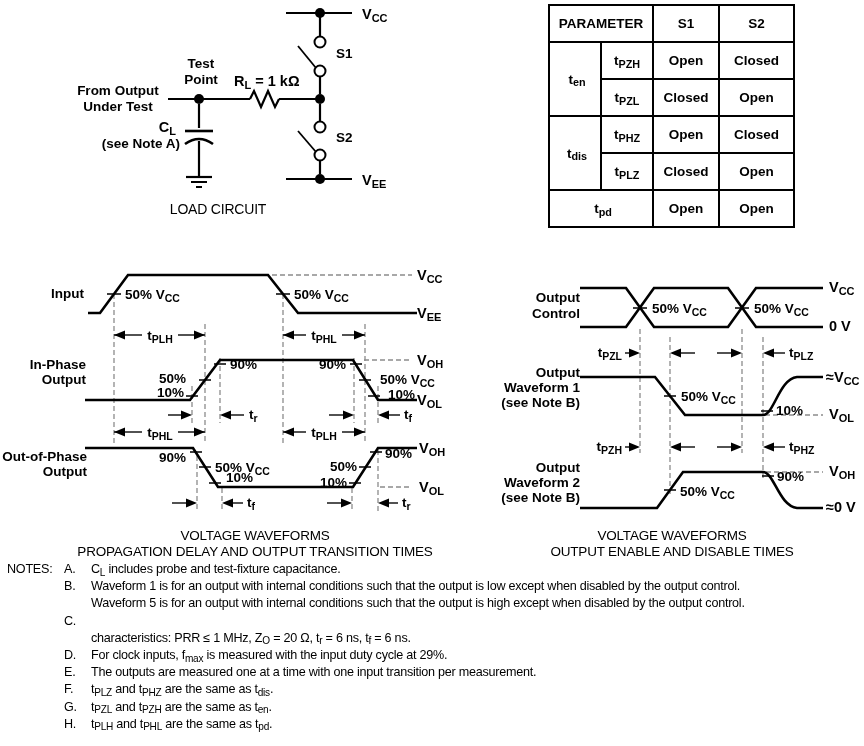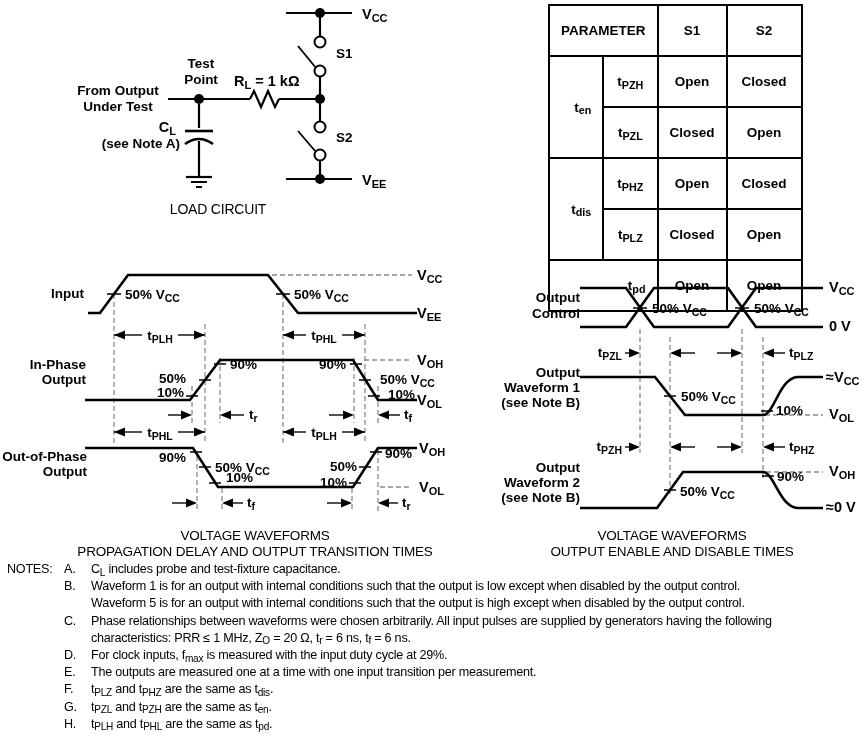--- a/index.html
+++ b/index.html
@@ -15,22 +15,22 @@
   .wire{fill:none;stroke:#000;stroke-width:2.2}
   .dash{fill:none;stroke:#8c8c8c;stroke-width:1.3;stroke-dasharray:5 3}
   .tick{fill:none;stroke:#000;stroke-width:1.7}
   .arrl{fill:none;stroke:#1a1a1a;stroke-width:1.5}
   .ah{fill:#000;stroke:none}
   .sw{fill:#fff;stroke:#000;stroke-width:2}
   .dot{fill:#000;stroke:none}
   .fig-title{position:absolute;text-align:center;font-weight:normal;font-size:13.5px;line-height:16px;letter-spacing:-0.2px}
   
   .ptable{position:absolute;left:548px;top:4px;border-collapse:collapse;table-layout:fixed}
-  .ptable td,.ptable th{border:2px solid #000;font-weight:bold;font-size:13.5px;text-align:center;padding:11px;height:27px}
-  .ptable .gl{text-align:right;padding-left:8px}
+  .ptable td,.ptable th{border:2px solid #000;font-weight:bold;font-size:13.5px;text-align:center;padding:4px;height:27px}
+  .ptable .gl{text-align:center;padding-left:8px}
   .sb{font-size:0.8em;position:relative;top:0.25em}
   
   .notes{position:absolute;left:2px;top:561px;width:860px;font-size:12.6px;letter-spacing:-0.25px;line-height:17.2px}
   .notes-label{position:absolute;left:5px;top:0;white-space:nowrap}
   .note-row{display:flex;margin-left:62px}
   .nl{width:27px;flex:none}
   .nt{flex:1}
 </style>
 </head>
 <body>
@@ -239,21 +239,21 @@
     <div class="note-row">
       <div class="nl">A.</div>
       <div class="nt"><span>C</span><span class="sb">L</span><span> includes probe and test-fixture capacitance.</span></div>
     </div>
     <div class="note-row">
       <div class="nl">B.</div>
       <div class="nt"><span>Waveform 1 is for an output with internal conditions such that the output is low except when disabled by the output control.</span><br><span>Waveform 5 is for an output with internal conditions such that the output is high except when disabled by the output control.</span></div>
     </div>
     <div class="note-row">
       <div class="nl">C.</div>
-      <div class="nt"><span>Phase relationships between waveforms were chosen arbitrarily. All input pulses are supplied by generators having the following</span><br><span>characteristics: PRR ≤ 1 MHz, Z</span><span class="sb">O</span><span> = 20 Ω, t</span><span class="sb">r</span><span> = 6 ns, t</span><span class="sb">f</span><span> = 6 ns.</span></div>
+      <div class="nt"><br><span>characteristics: PRR ≤ 1 MHz, Z</span><span class="sb">O</span><span> = 20 Ω, t</span><span class="sb">r</span><span> = 6 ns, t</span><span class="sb">f</span><span> = 6 ns.</span></div>
     </div>
     <div class="note-row">
       <div class="nl">D.</div>
       <div class="nt"><span>For clock inputs, f</span><span class="sb">max</span><span> is measured with the input duty cycle at 29%.</span></div>
     </div>
     <div class="note-row">
       <div class="nl">E.</div>
       <div class="nt"><span>The outputs are measured one at a time with one input transition per measurement.</span></div>
     </div>
     <div class="note-row">

